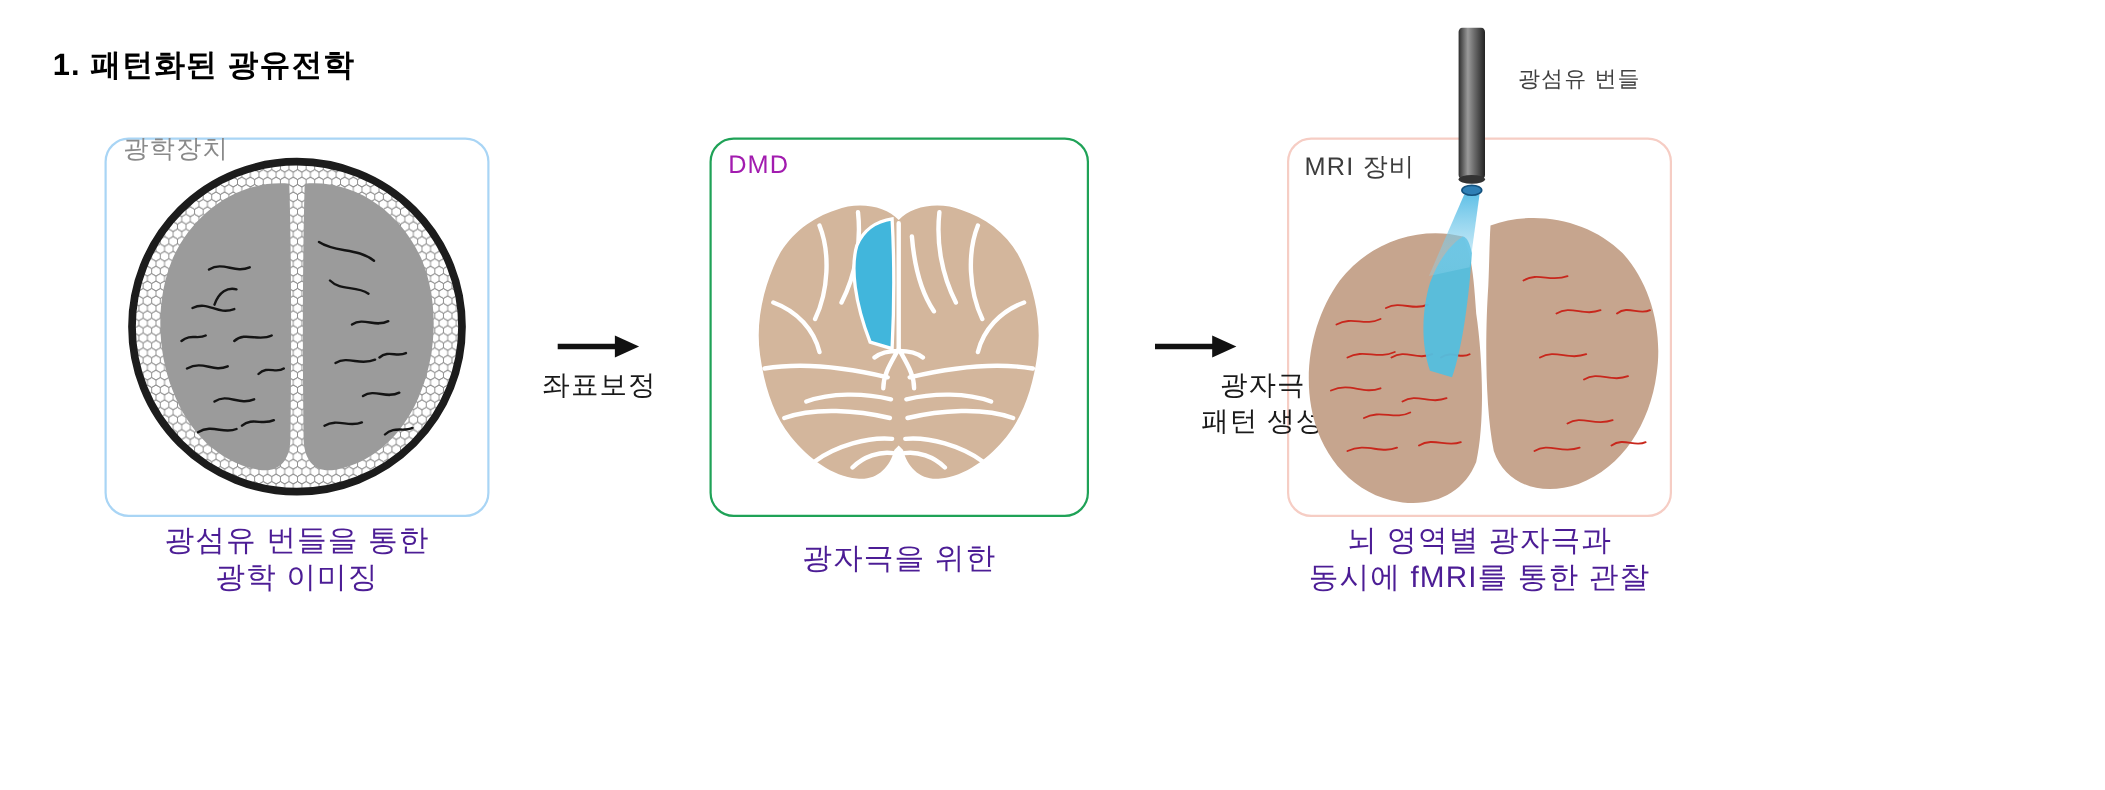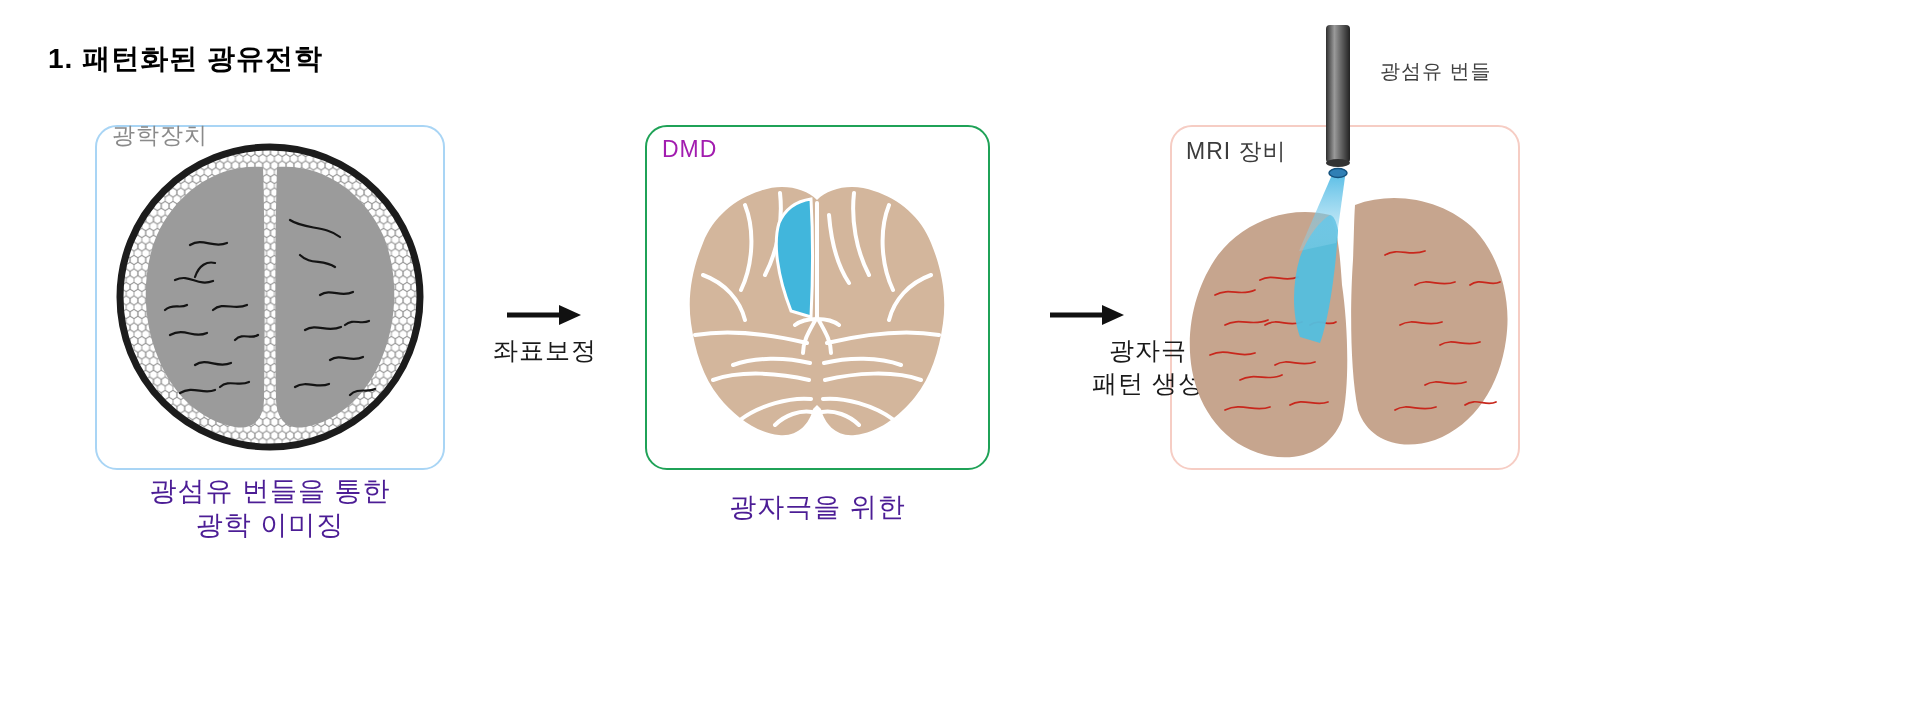--- a/index.html
+++ b/index.html
@@ -173,14 +173,18 @@
 
     <polygon fill="url(#beamgrad)" points="161,152 175,152 166,218 129,226"></polygon>
 
     <rect x="156" y="0" width="24" height="138" rx="4" fill="url(#fibergrad)"></rect>
     <ellipse cx="168" cy="138" rx="12" ry="4" fill="#333333"></ellipse>
     <ellipse cx="168" cy="148" rx="9" ry="4.5" fill="#2f7fb5" stroke="#14527e" stroke-width="1.5"></ellipse>
   </svg>
 
   <div class="fiber-label">광섬유 번들</div>
 
+  <div class="caption cap-mri">
+    <div>뇌 영역별 광자극과</div>
+    <div>동시에 fMRI를 통한 관찰</div>
+  </div>
 
 </div>
 
 </body></html>

